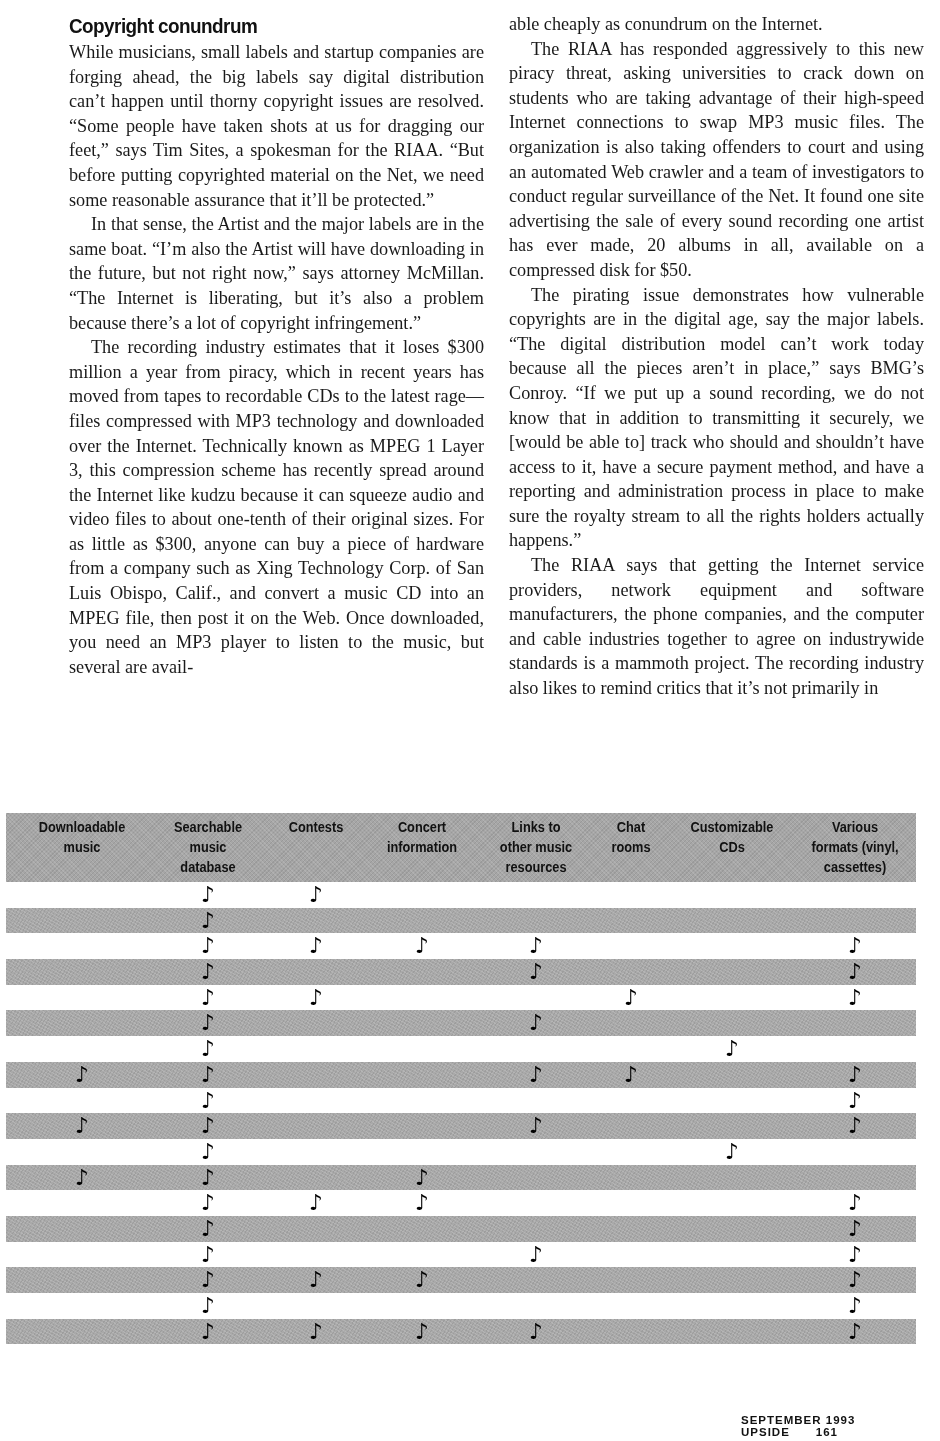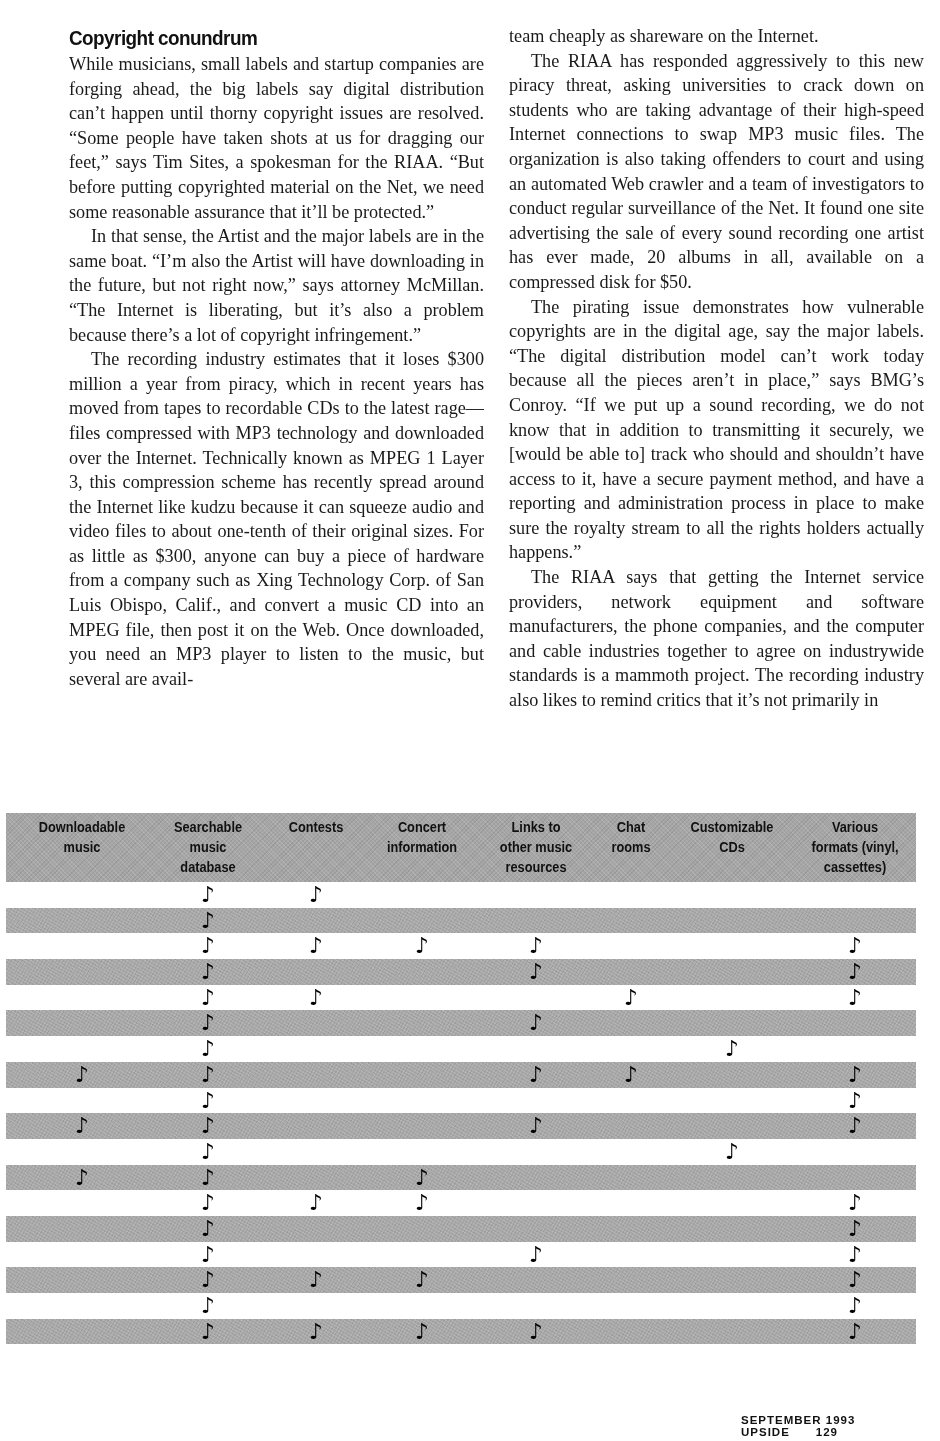--- a/index.html
+++ b/index.html
@@ -1,21 +1,21 @@
 <!DOCTYPE html>
 <html><head>
 <meta charset="utf-8">
 <style>
   html, body { margin: 0; padding: 0; }
   body {
     width: 940px; height: 1441px; background: #ffffff; position: relative;
     overflow: hidden; color: #1a1a1a;
   }
   .col {
-    position: absolute; top: 24px; width: 415px;
+    position: absolute; top: 12px; width: 415px;
     font-family: "Liberation Serif", "DejaVu Serif", serif;
     font-size: 18.2px; line-height: 24.6px; text-align: justify;
   }
   .col-left { left: 69px; }
   .col-right { left: 509px; }
   .heading {
     font-family: "Liberation Sans", "DejaVu Sans", sans-serif;
     font-weight: bold; font-size: 21px; line-height: 28px;
     letter-spacing: -0.6px; color: #111; margin: 0; transform: scaleX(0.9); transform-origin: left;
   }
@@ -62,21 +62,21 @@
 <body>
 
 <div class="col col-left">
   <h2 class="heading">Copyright conundrum</h2>
   <p class="para">While musicians, small labels and startup companies are forging ahead, the big labels say digital distribution can’t happen until thorny copyright issues are resolved. “Some people have taken shots at us for dragging our feet,” says Tim Sites, a spokesman for the RIAA. “But before putting copyrighted material on the Net, we need some reasonable assurance that it’ll be protected.”</p>
   <p class="para indent">In that sense, the Artist and the major labels are in the same boat. “I’m also the Artist will have downloading in the future, but not right now,” says attorney McMillan. “The Internet is liberating, but it’s also a problem because there’s a lot of copyright infringement.”</p>
   <p class="para indent">The recording industry estimates that it loses $300 million a year from piracy, which in recent years has moved from tapes to recordable CDs to the latest rage—files compressed with MP3 technology and downloaded over the Internet. Technically known as MPEG 1 Layer 3, this compression scheme has recently spread around the Internet like kudzu because it can squeeze audio and video files to about one-tenth of their original sizes. For as little as $300, anyone can buy a piece of hardware from a company such as Xing Technology Corp. of San Luis Obispo, Calif., and convert a music CD into an MPEG file, then post it on the Web. Once downloaded, you need an MP3 player to listen to the music, but several are avail-</p>
 </div>
 
 <div class="col col-right">
-  <p class="para">team cheaply as shareware on the Internet.</p>
+  <p class="para">able cheaply as conundrum on the Internet.</p>
   <p class="para indent">The RIAA has responded aggressively to this new piracy threat, asking universities to crack down on students who are taking advantage of their high-speed Internet connections to swap MP3 music files. The organization is also taking offenders to court and using an automated Web crawler and a team of investigators to conduct regular surveillance of the Net. It found one site advertising the sale of every sound recording one artist has ever made, 20 albums in all, available on a compressed disk for $50.</p>
   <p class="para indent">The pirating issue demonstrates how vulnerable copyrights are in the digital age, say the major labels. “The digital distribution model can’t work today because all the pieces aren’t in place,” says BMG’s Conroy. “If we put up a sound recording, we do not know that in addition to transmitting it securely, we [would be able to] track who should and shouldn’t have access to it, have a secure payment method, and have a reporting and administration process in place to make sure the royalty stream to all the rights holders actually happens.”</p>
   <p class="para indent">The RIAA says that getting the Internet service providers, network equipment and software manufacturers, the phone companies, and the computer and cable industries together to agree on industrywide standards is a mammoth project. The recording industry also likes to remind critics that it’s not primarily in</p>
 </div>
 
 <div class="table" id="feature-table">
   <div class="thead" id="thead">
       <div class="th" style="left: 6px; width: 140px;">Downloadable
 music</div>
       <div class="th" style="left: 132px; width: 140px;">Searchable
@@ -185,14 +185,14 @@
         <span class="note" style="left: 202px;">♪</span>
         <span class="note" style="left: 310px;">♪</span>
         <span class="note" style="left: 416px;">♪</span>
         <span class="note" style="left: 530px;">♪</span>
         <span class="note" style="left: 849px;">♪</span>
       </div>
     </div>
 </div>
 
 <div class="footer">
-  <span>SEPTEMBER 1993 UPSIDE</span><span class="page">129</span>
+  <span>SEPTEMBER 1993 UPSIDE</span><span class="page">161</span>
 </div>
 
 </body></html>

